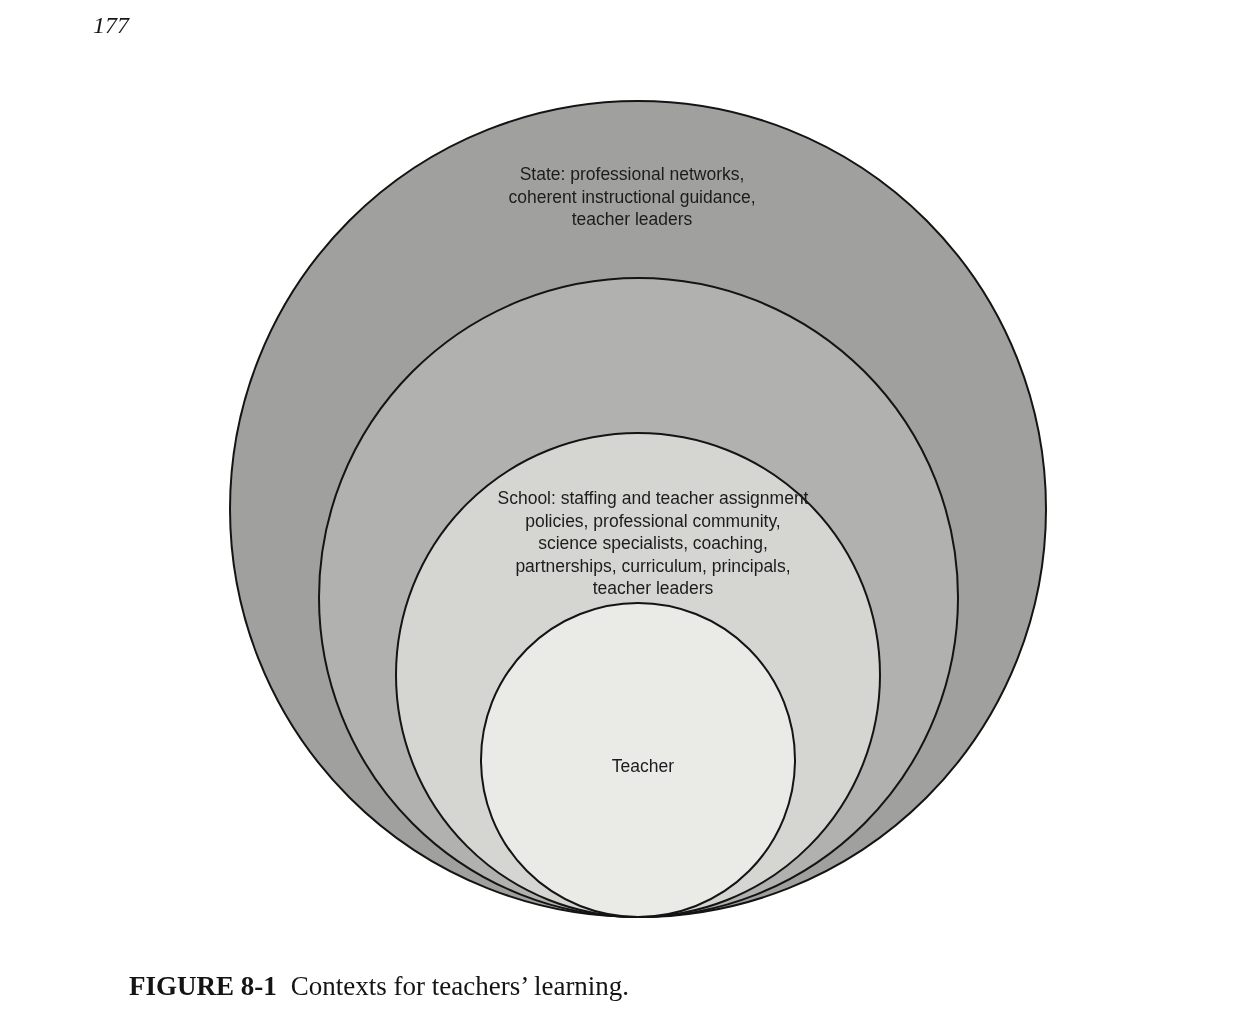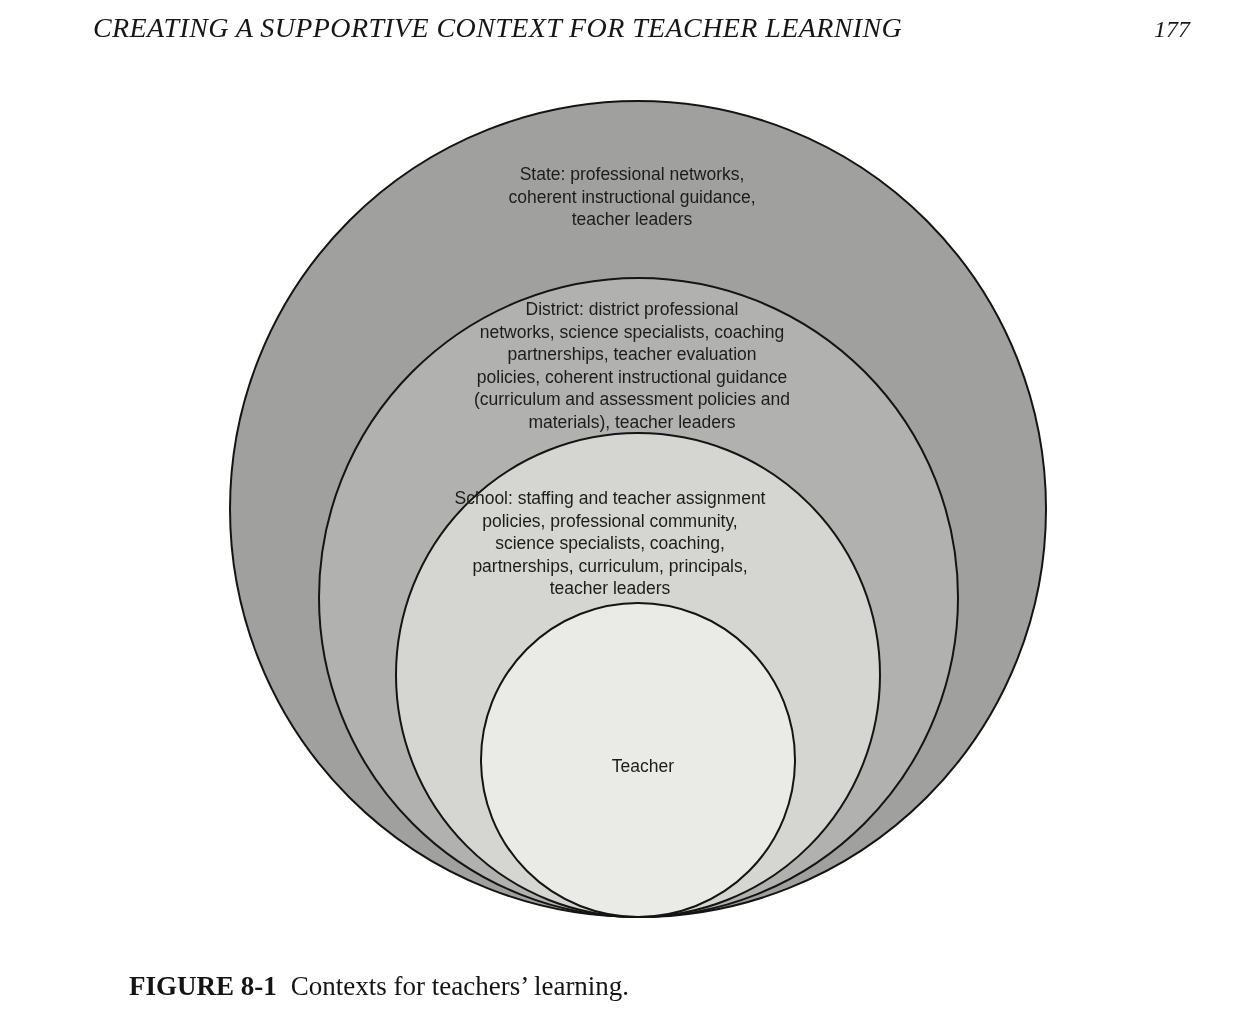--- a/index.html
+++ b/index.html
@@ -63,21 +63,21 @@
     position: absolute;
     text-align: center;
     white-space: pre-line;
     font-size: 17.5px;
     line-height: 22.5px;
     color: #1c1c1c;
     font-family: "Liberation Sans", sans-serif;
   }
   .ring-label.state-label    { left: 452px; top: 163px; width: 360px; }
   .ring-label.district-label { left: 432px; top: 298px; width: 400px; }
-  .ring-label.school-label   { left: 415px; top: 487px; width: 390px; }
+  .ring-label.school-label   { left: 458px; top: 487px; width: 390px; }
   .ring-label.teacher-label  { left: 543px; top: 755px; width: 200px; }
 
   
   .caption {
     position: absolute;
     left: 93px;
     top: 968px;
     font-family: "Liberation Serif", serif;
     font-size: 27px;
     color: #141414;
@@ -88,44 +88,37 @@
     font-weight: bold;
     margin-right: 14px;
   }
 </style>
 </head>
 <body>
 
 <div class="page">
 
   <div class="running-head">
-    <span class="title">CREATING A SUPPORTIVE CONTEXT FOR TEACHER LEARNING</span>
     <span class="page-number">177</span>
   </div>
 
   <div class="diagram">
 
     <div class="circle state" style="background-color: rgb(160, 160, 158);"></div>
 
     <div class="circle district" style="background-color: rgb(177, 177, 175);"></div>
 
     <div class="circle school" style="background-color: rgb(213, 213, 209);"></div>
 
     <div class="circle teacher" style="background-color: rgb(234, 234, 231);"></div>
 
     <div class="ring-label state-label">State: professional networks,
 coherent instructional guidance,
 teacher leaders</div>
 
-    <div class="ring-label district-label">District: district professional
-networks, science specialists, coaching
-partnerships, teacher evaluation
-policies, coherent instructional guidance
-(curriculum and assessment policies and
-materials), teacher leaders</div>
 
     <div class="ring-label school-label">School: staffing and teacher assignment
 policies, professional community,
 science specialists, coaching,
 partnerships, curriculum, principals,
 teacher leaders</div>
 
     <div class="ring-label teacher-label">Teacher</div>
 
   </div>

